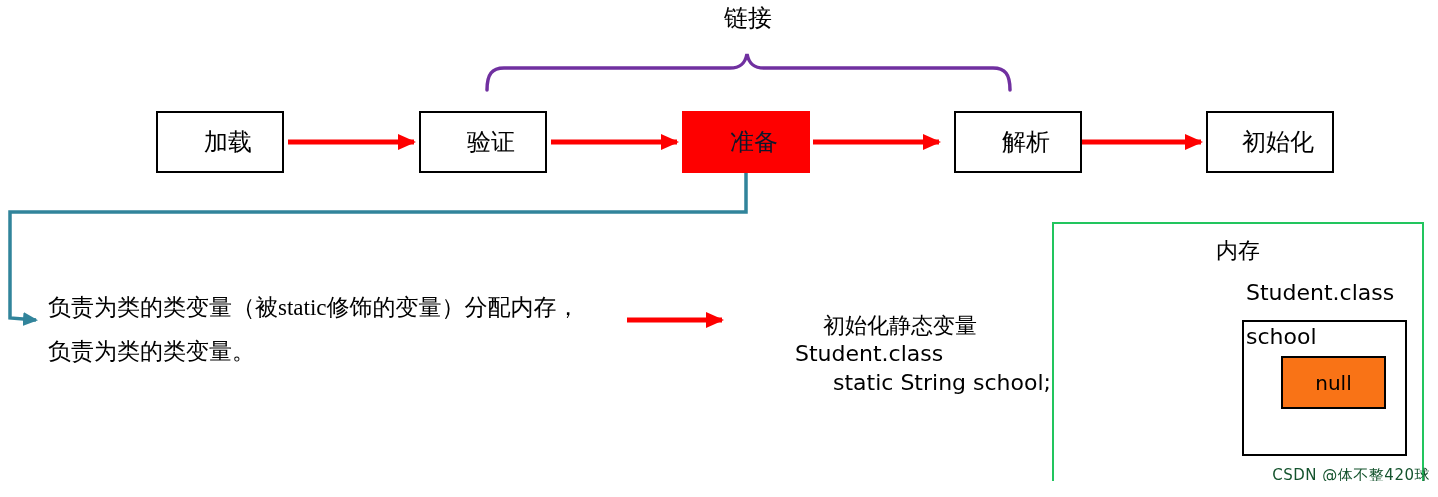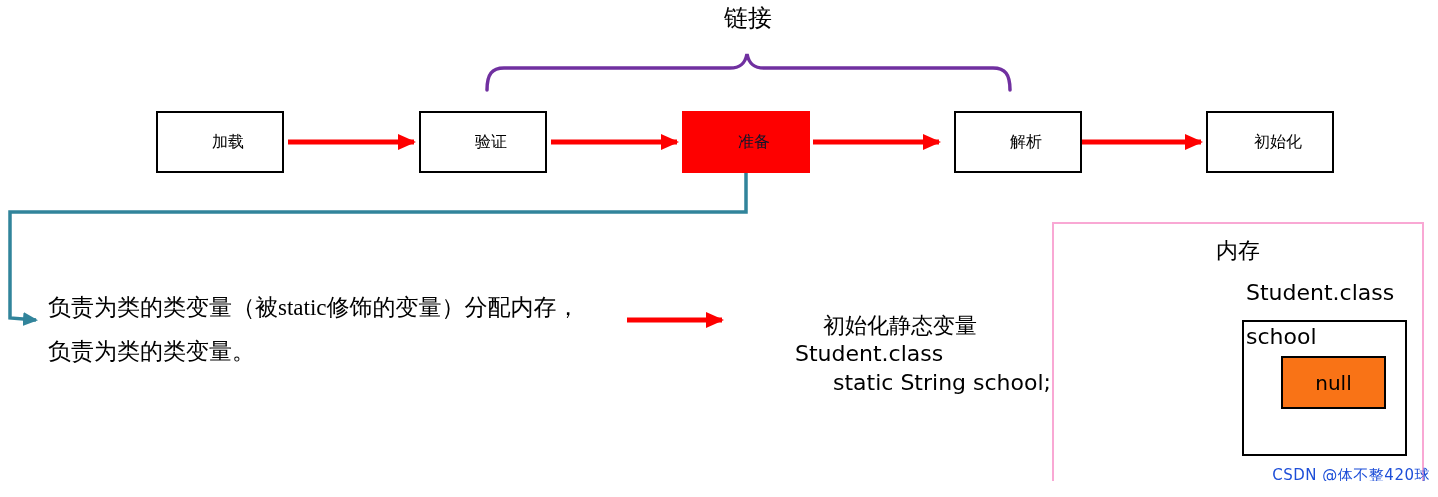--- a/index.html
+++ b/index.html
@@ -39,21 +39,21 @@
     position: absolute;
     top: 111px;
     width: 128px;
     height: 62px;
     box-sizing: border-box;
     border: 2px solid #000;
     background: #fff;
     display: flex;
     align-items: center;
     justify-content: center;
-    font-size: 16px;
+    font-size: 24px;
     padding-left: 16px;
   }
   .stage-box.highlight {
     background: #fe0000;
     border-color: #fe0000;
     color: #0f172a;
   }
   .stage-0 { left: 156px; }
   .stage-1 { left: 419px; }
   .stage-2 { left: 682px; }
@@ -93,21 +93,21 @@
     font-size: 22px;
   }
 
   .memory-box {
     position: absolute;
     left: 1052px;
     top: 222px;
     width: 372px;
     height: 264px;
     box-sizing: border-box;
-    border: 2px solid #f9a8d4;
+    border: 2px solid #22c55e;
     background: #fff;
   }
   .memory-title {
     position: absolute;
     left: 0;
     top: 12px;
     width: 100%;
     text-align: center;
     font-size: 22px;
   }
@@ -145,21 +145,21 @@
     display: flex;
     align-items: center;
     justify-content: center;
     font-size: 20px;
   }
   .watermark {
     position: absolute;
     right: 8px;
     top: 466px;
     font-size: 15px;
-    color: #1d4ed8;
+    color: #14532d;
     letter-spacing: 0.5px;
   }
 </style>
 </head>
 <body>
 
 <div class="canvas">
 
   <svg class="svg-layer" width="1438" height="497" viewBox="0 0 1438 497" xmlns="http://www.w3.org/2000/svg">
     <defs>

